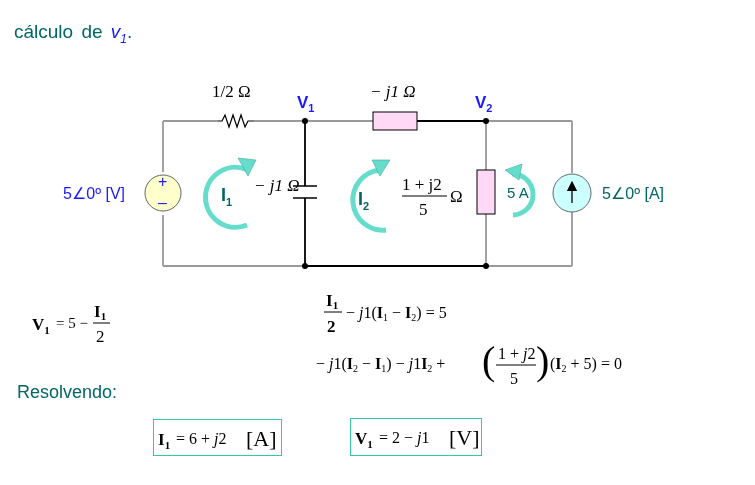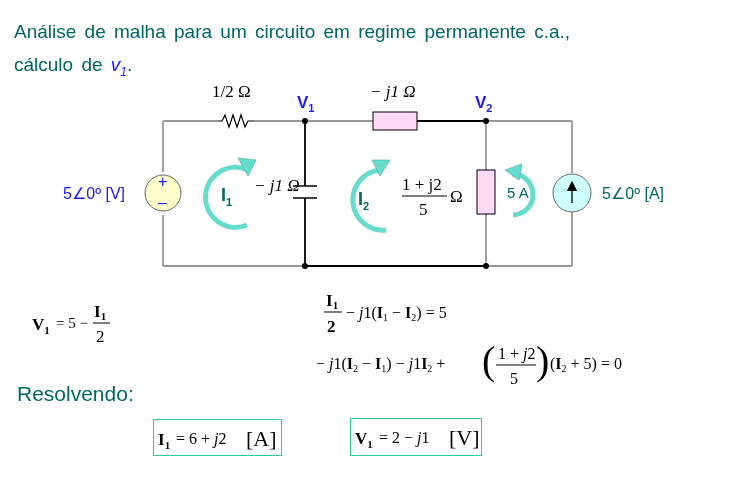--- a/index.html
+++ b/index.html
@@ -3,27 +3,26 @@
 <meta charset="utf-8">
 <style>
   html,body{margin:0;padding:0;background:#fff;}
   body{width:755px;height:485px;position:relative;overflow:hidden;font-family:"Liberation Sans",sans-serif;}
   .title{position:absolute;left:14px;top:15px;font-size:19px;color:#006666;line-height:33px;word-spacing:3px;}
   .title .v{color:#1a1aff;font-style:italic;}
   .title sub{font-size:12px;}
   svg{position:absolute;left:0;top:0;}
   .box{position:absolute;border:1.5px solid #33cc99;}
   .eq{position:absolute;font-family:"Liberation Serif",serif;font-size:17px;color:#000;}
-  .resolvendo{position:absolute;left:17px;top:382px;font-size:21px;color:#006666;}
+  .resolvendo{position:absolute;left:17px;top:382px;font-size:18px;color:#006666;}
 </style>
 </head>
 <body>
 
 <div class="title">
-  <div>Análise de malha para um circuito em regime permanente c.a.,</div>
   <div><span>cálculo de </span><span class="v">v</span><sub class="v">1</sub><span>.</span></div>
 </div>
 
 <svg width="755" height="485">
   <defs>
     <marker id="ah" markerWidth="8" markerHeight="8" refX="4" refY="4" orient="auto">
       <path d="M0,0 L8,4 L0,8 z" fill="#000"></path>
     </marker>
   </defs>
 

